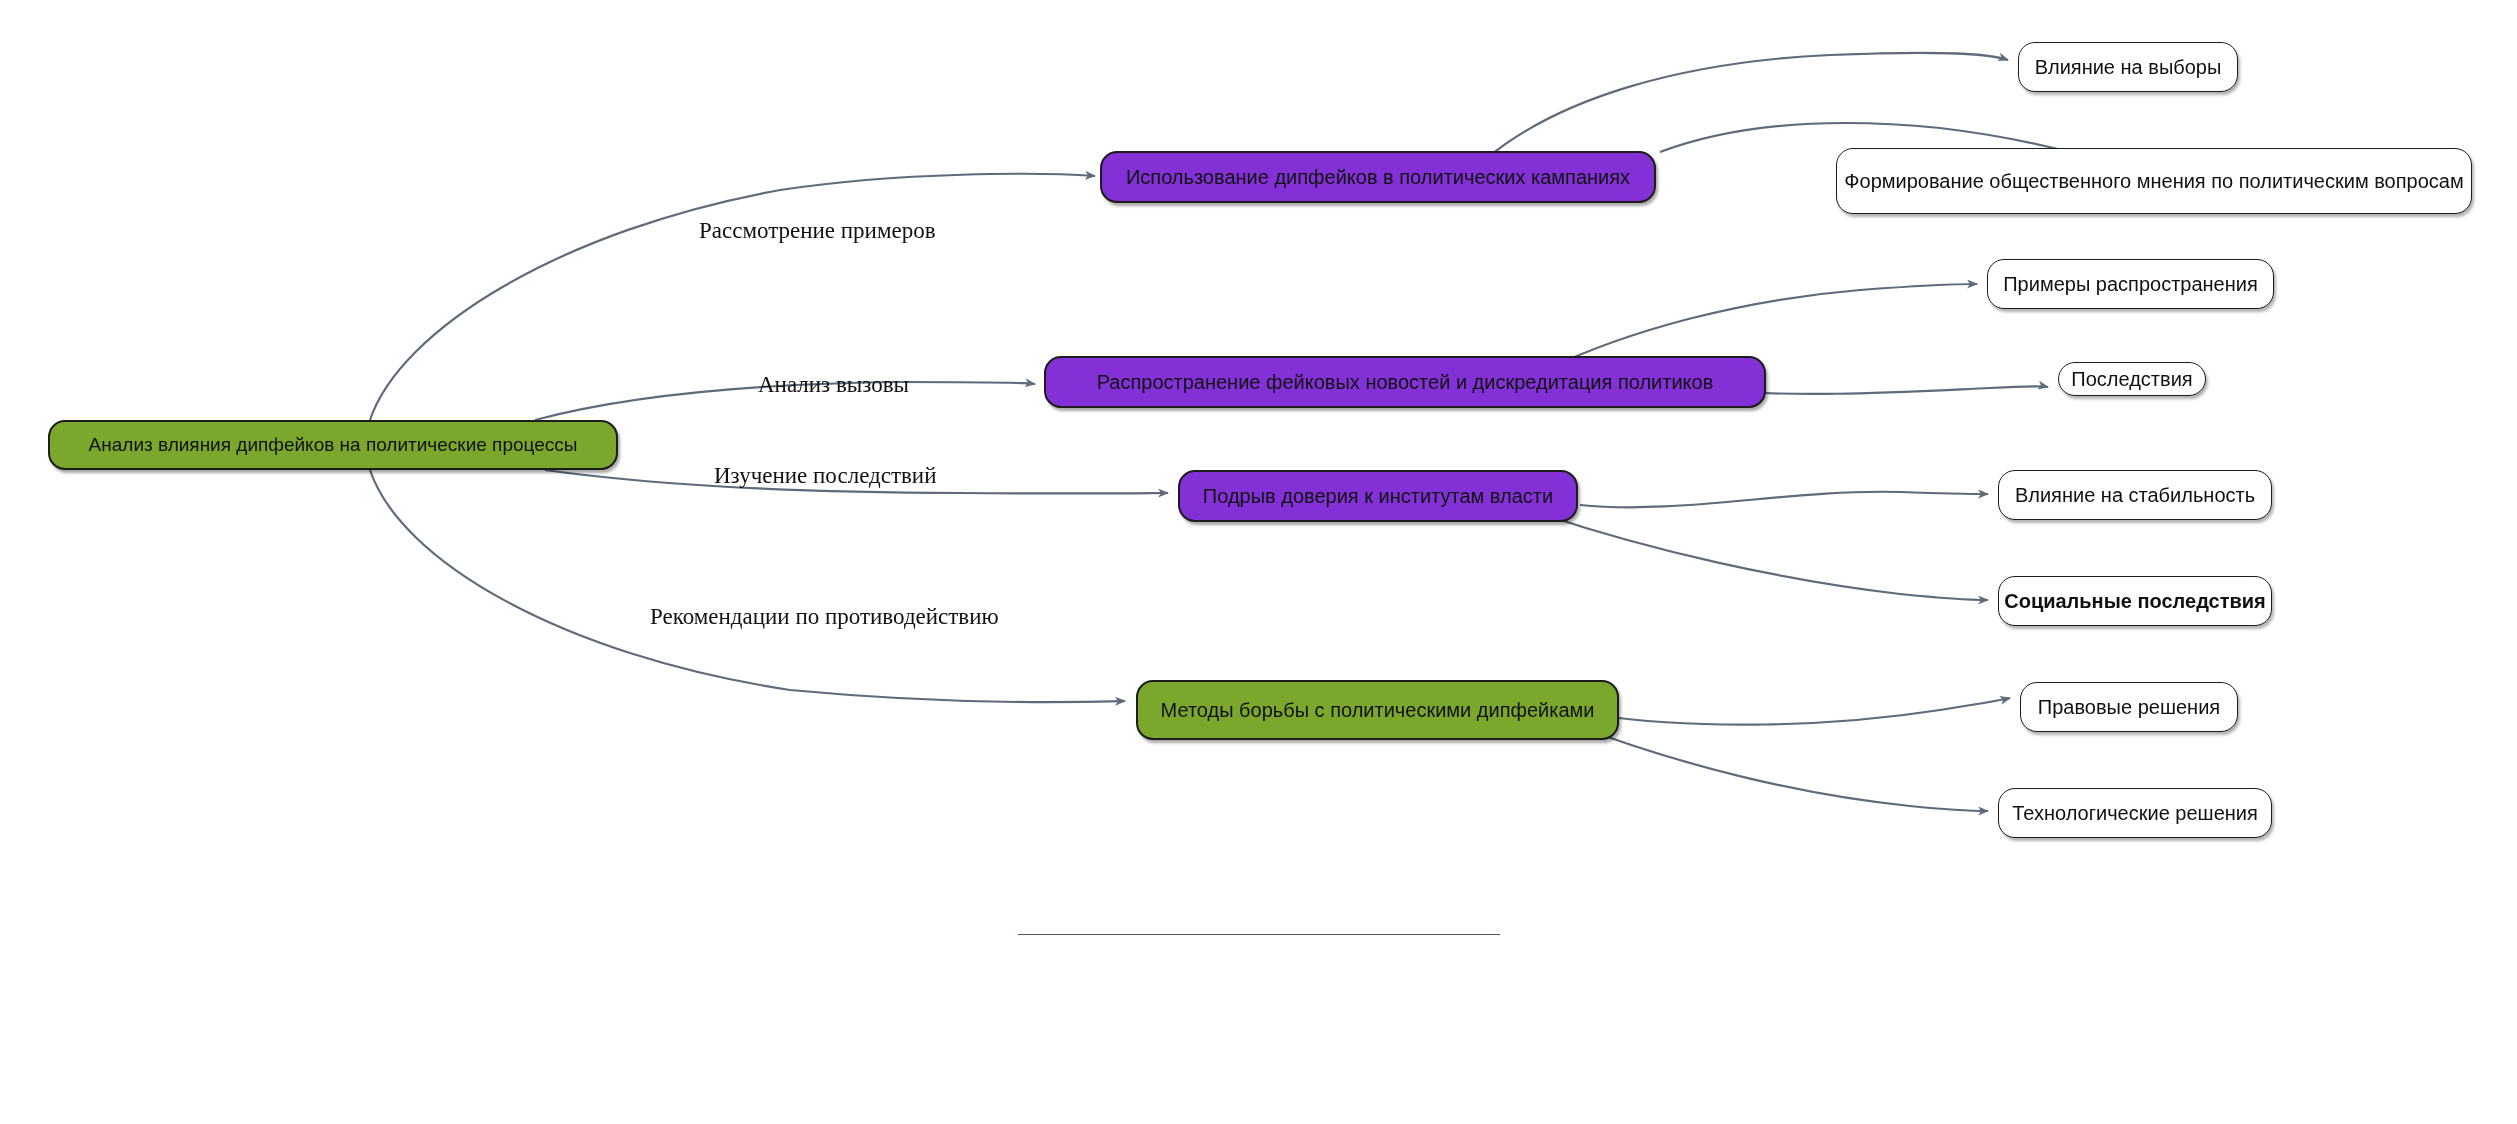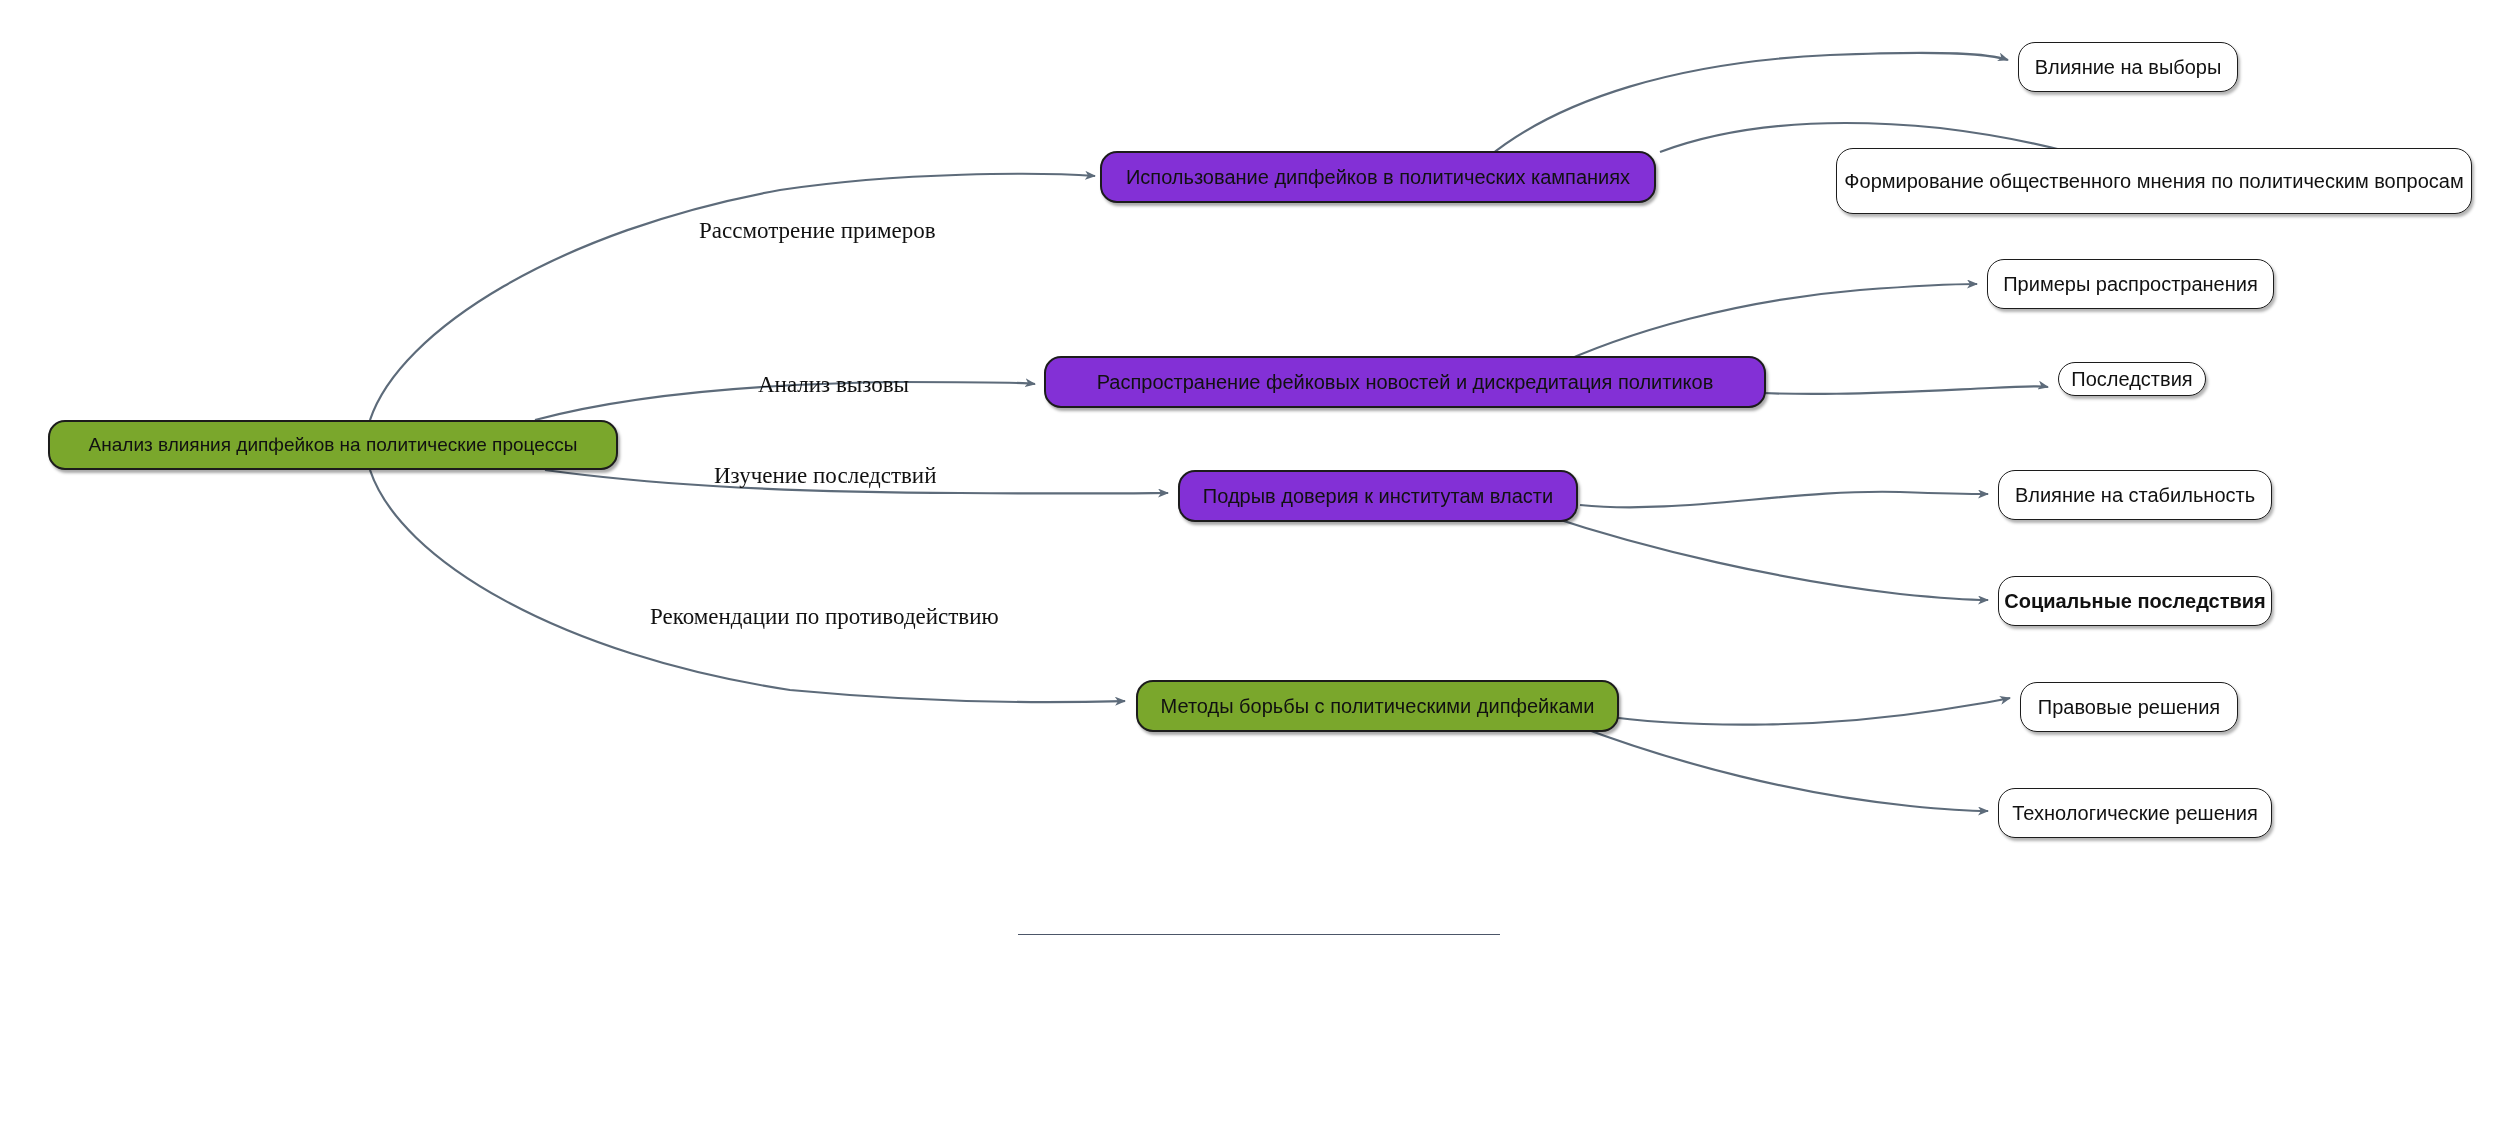--- a/index.html
+++ b/index.html
@@ -161,21 +161,21 @@
   <div class="node node-branch-purple" style="left:1044px; top:356px; width:722px; height:52px;">Распространение фейковых новостей и дискредитация политиков</div>
 
   <div class="node node-leaf" style="left:1987px; top:259px; width:287px; height:50px;">Примеры распространения</div>
   <div class="node node-leaf" style="left:2058px; top:362px; width:148px; height:34px;">Последствия</div>
 
   <div class="node node-branch-purple" style="left:1178px; top:470px; width:400px; height:52px;">Подрыв доверия к институтам власти</div>
 
   <div class="node node-leaf" style="left:1998px; top:470px; width:274px; height:50px;">Влияние на стабильность</div>
   <div class="node node-leaf" style="left:1998px; top:576px; width:274px; height:50px;font-weight:bold;">Социальные последствия</div>
 
-  <div class="node node-branch-green" style="left:1136px; top:680px; width:483px; height:52px;">Методы борьбы с политическими дипфейками</div>
+  <div class="node node-branch-green" style="left:1136px; top:680px; width:483px; height:60px;">Методы борьбы с политическими дипфейками</div>
 
   <div class="node node-leaf" style="left:2020px; top:682px; width:218px; height:50px;">Правовые решения</div>
   <div class="node node-leaf" style="left:1998px; top:788px; width:274px; height:50px;">Технологические решения</div>
 
   <div id="caption-block">
     <div id="caption-rule"></div>
   </div>
 
 
 </div>

